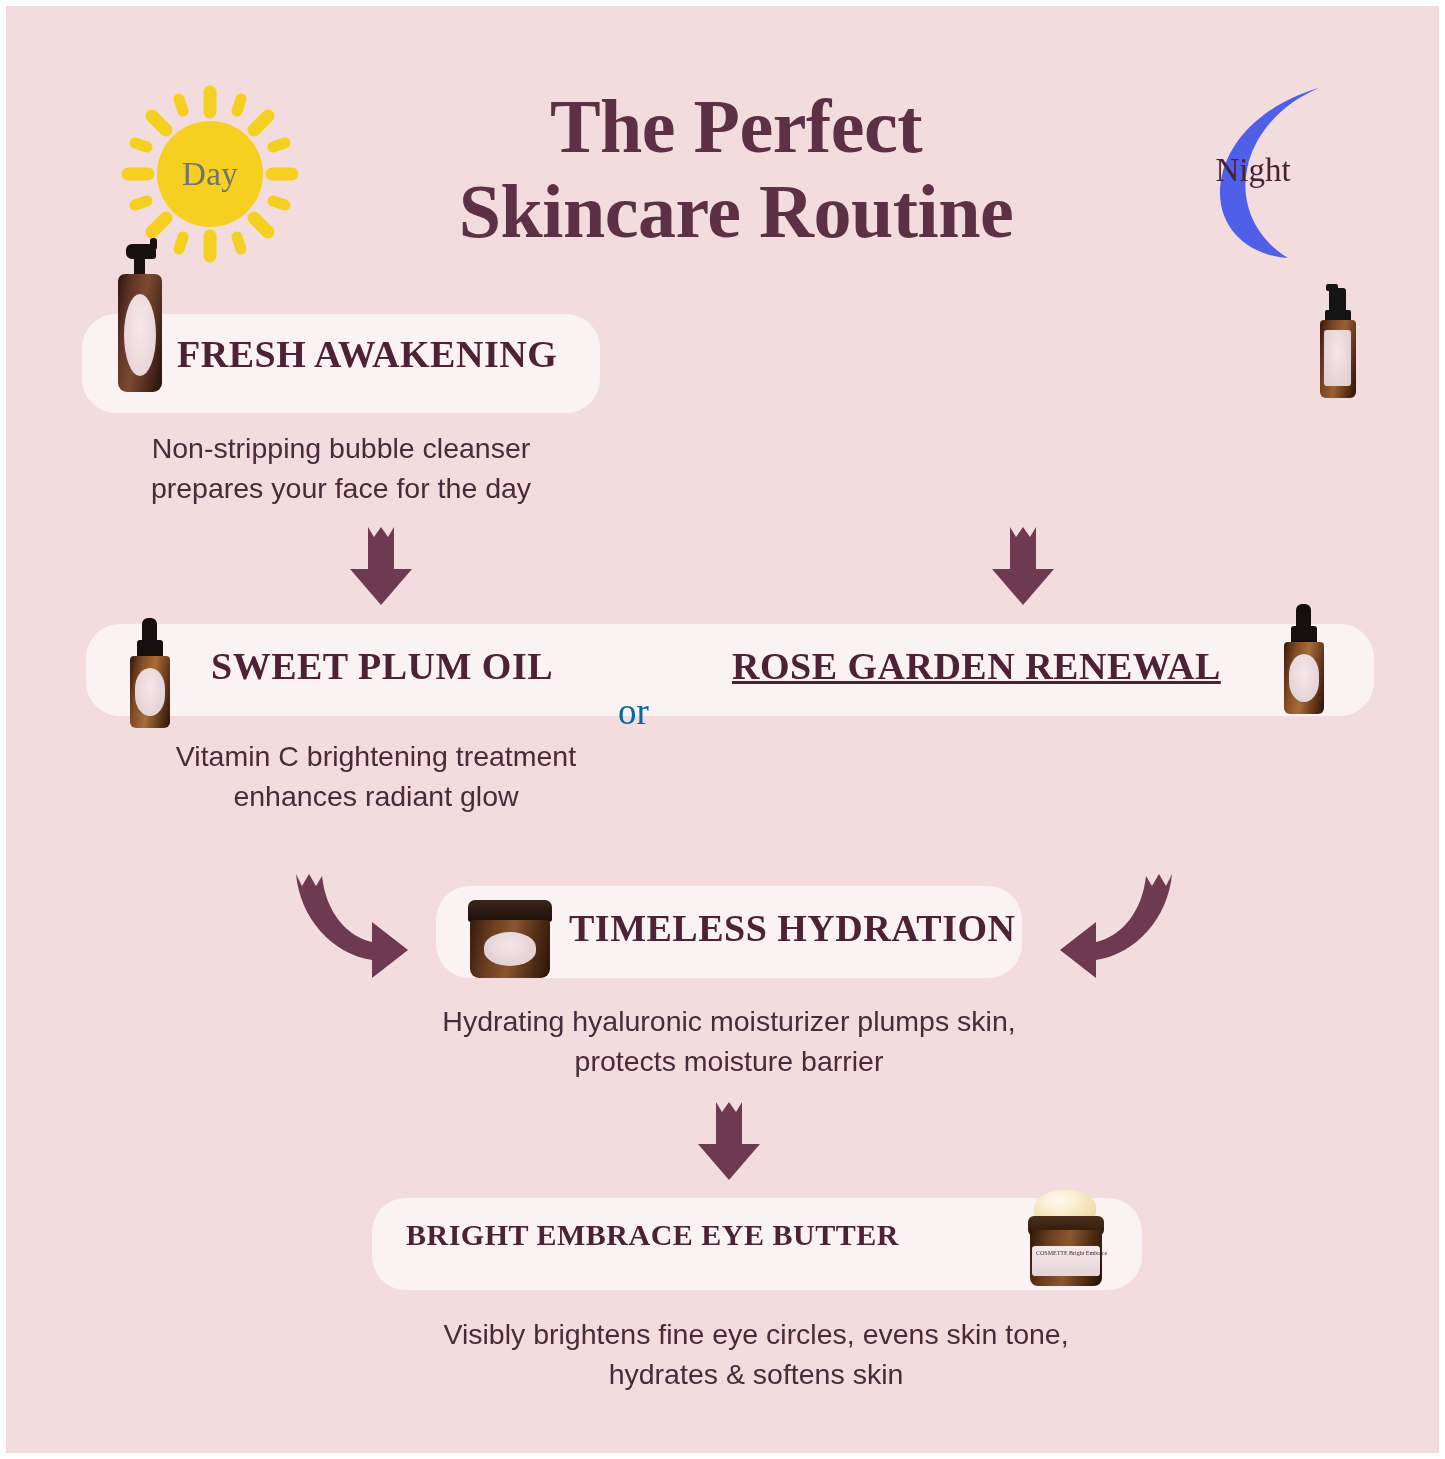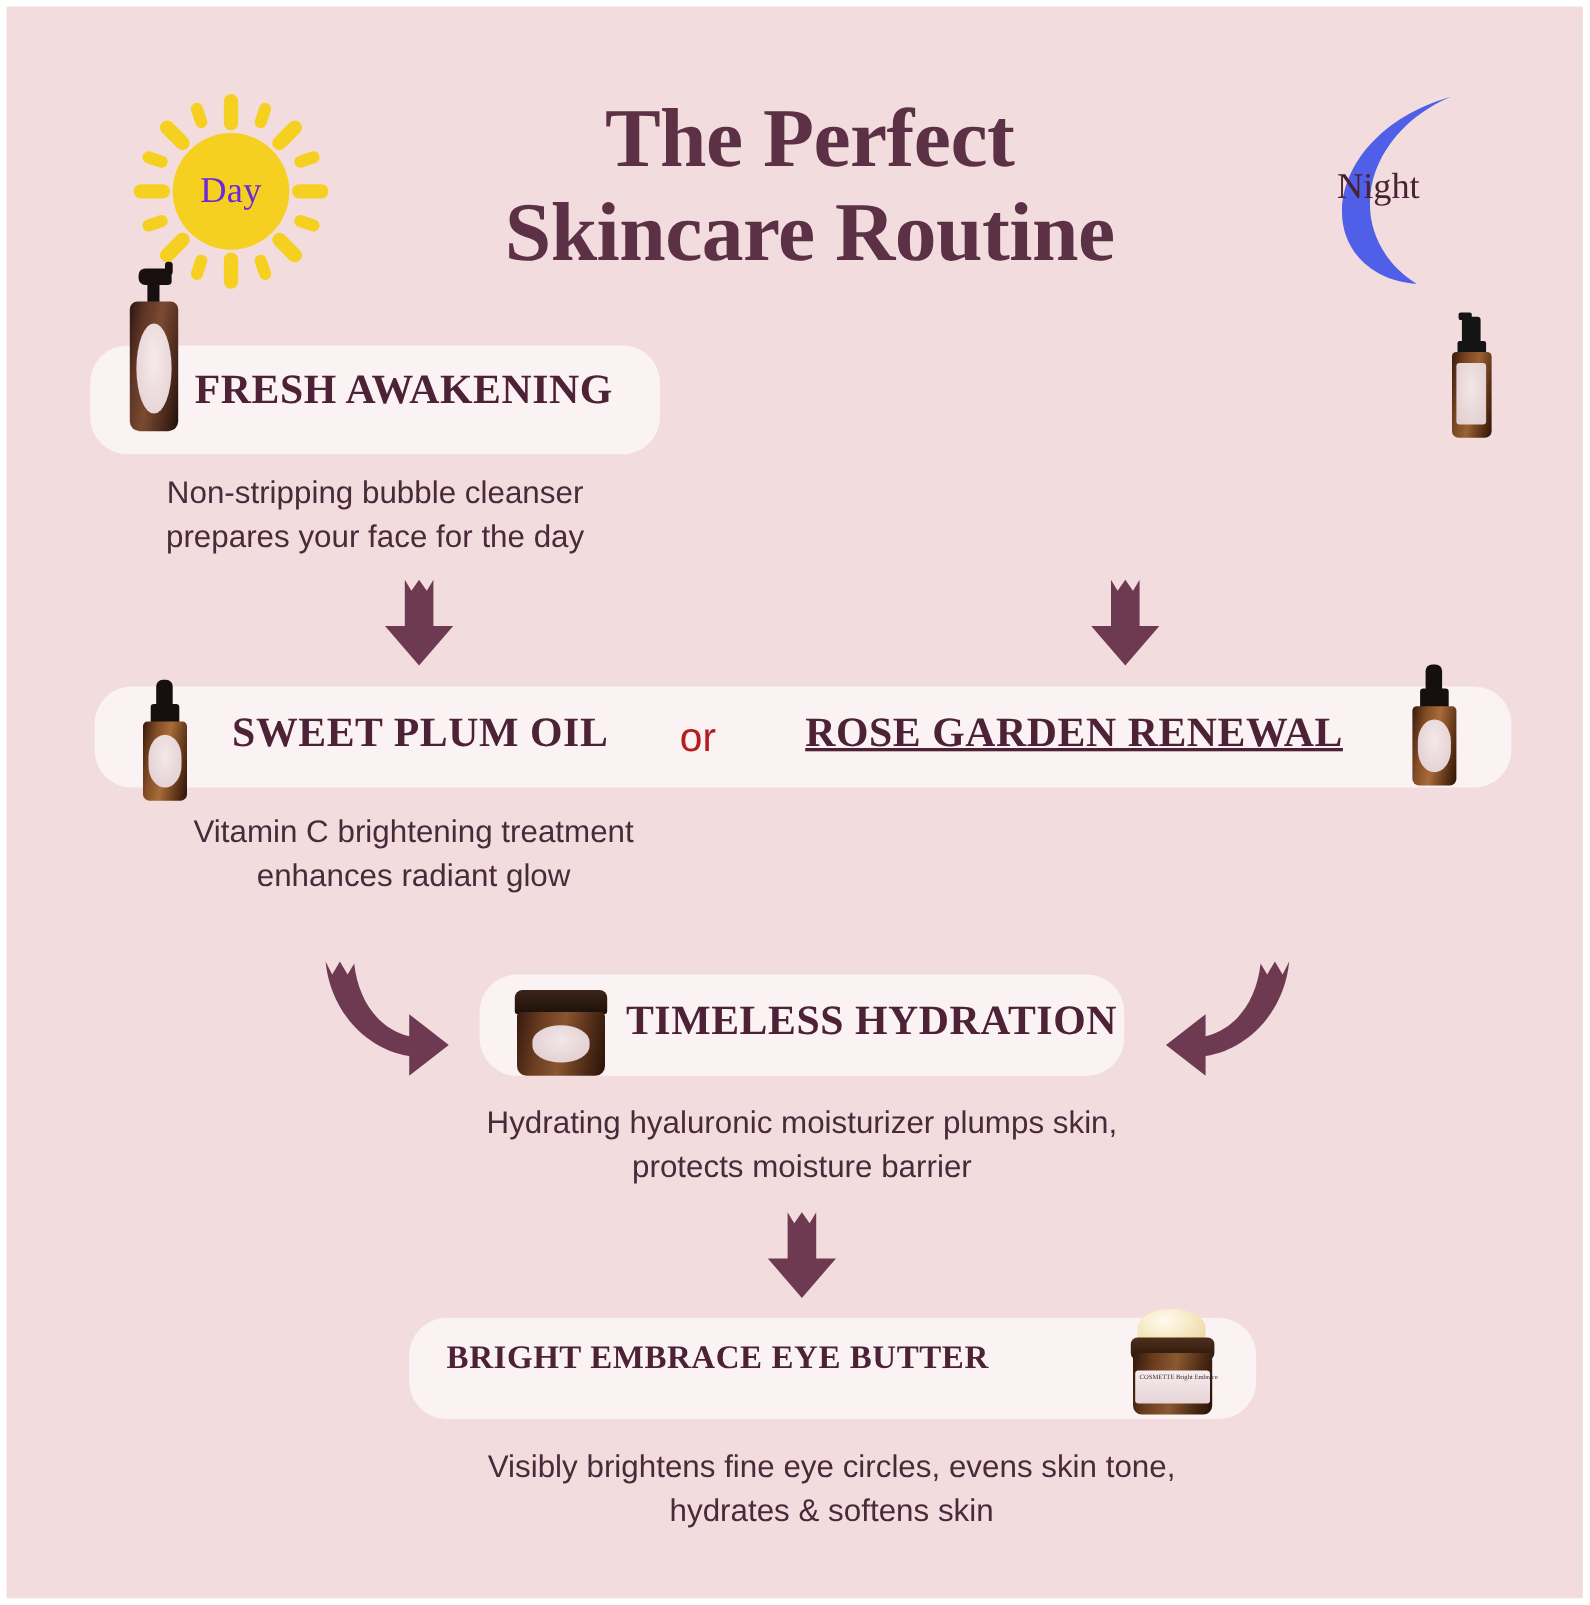--- a/index.html
+++ b/index.html
@@ -36,21 +36,21 @@
   }
   .sun-label {
     position: absolute;
     left: 0; top: 0;
     width: 200px; height: 200px;
     display: flex;
     align-items: center;
     justify-content: center;
     font-family: "Liberation Serif", serif;
     font-size: 33px;
-    color: #6d28d9;
+    color: #737373;
     letter-spacing: 0.3px;
     z-index: 3;
   }
   .moon-wrap {
     position: absolute;
     left: 1166px;
     top: 74px;
     width: 175px;
     height: 185px;
   }
@@ -269,23 +269,24 @@
     color: #3a1f2c;
     white-space: nowrap;
   }
 
   
   .arrow { position: absolute; }
 
   
   .or-text {
     position: absolute;
-    font-family: Liberation Sans, sans-serif;
+    font-family: Liberation Serif, serif;
     font-size: 37px;
-    color: #b91c1c;
+    color: #0369a1;
+    margin-top: 40px;
   }
 </style>
 </head>
 <body>
 
 <div id="infographic">
   <div class="canvas">
 
     <div class="sun-wrap">
       <svg width="200" height="200" viewBox="0 0 200 200">

